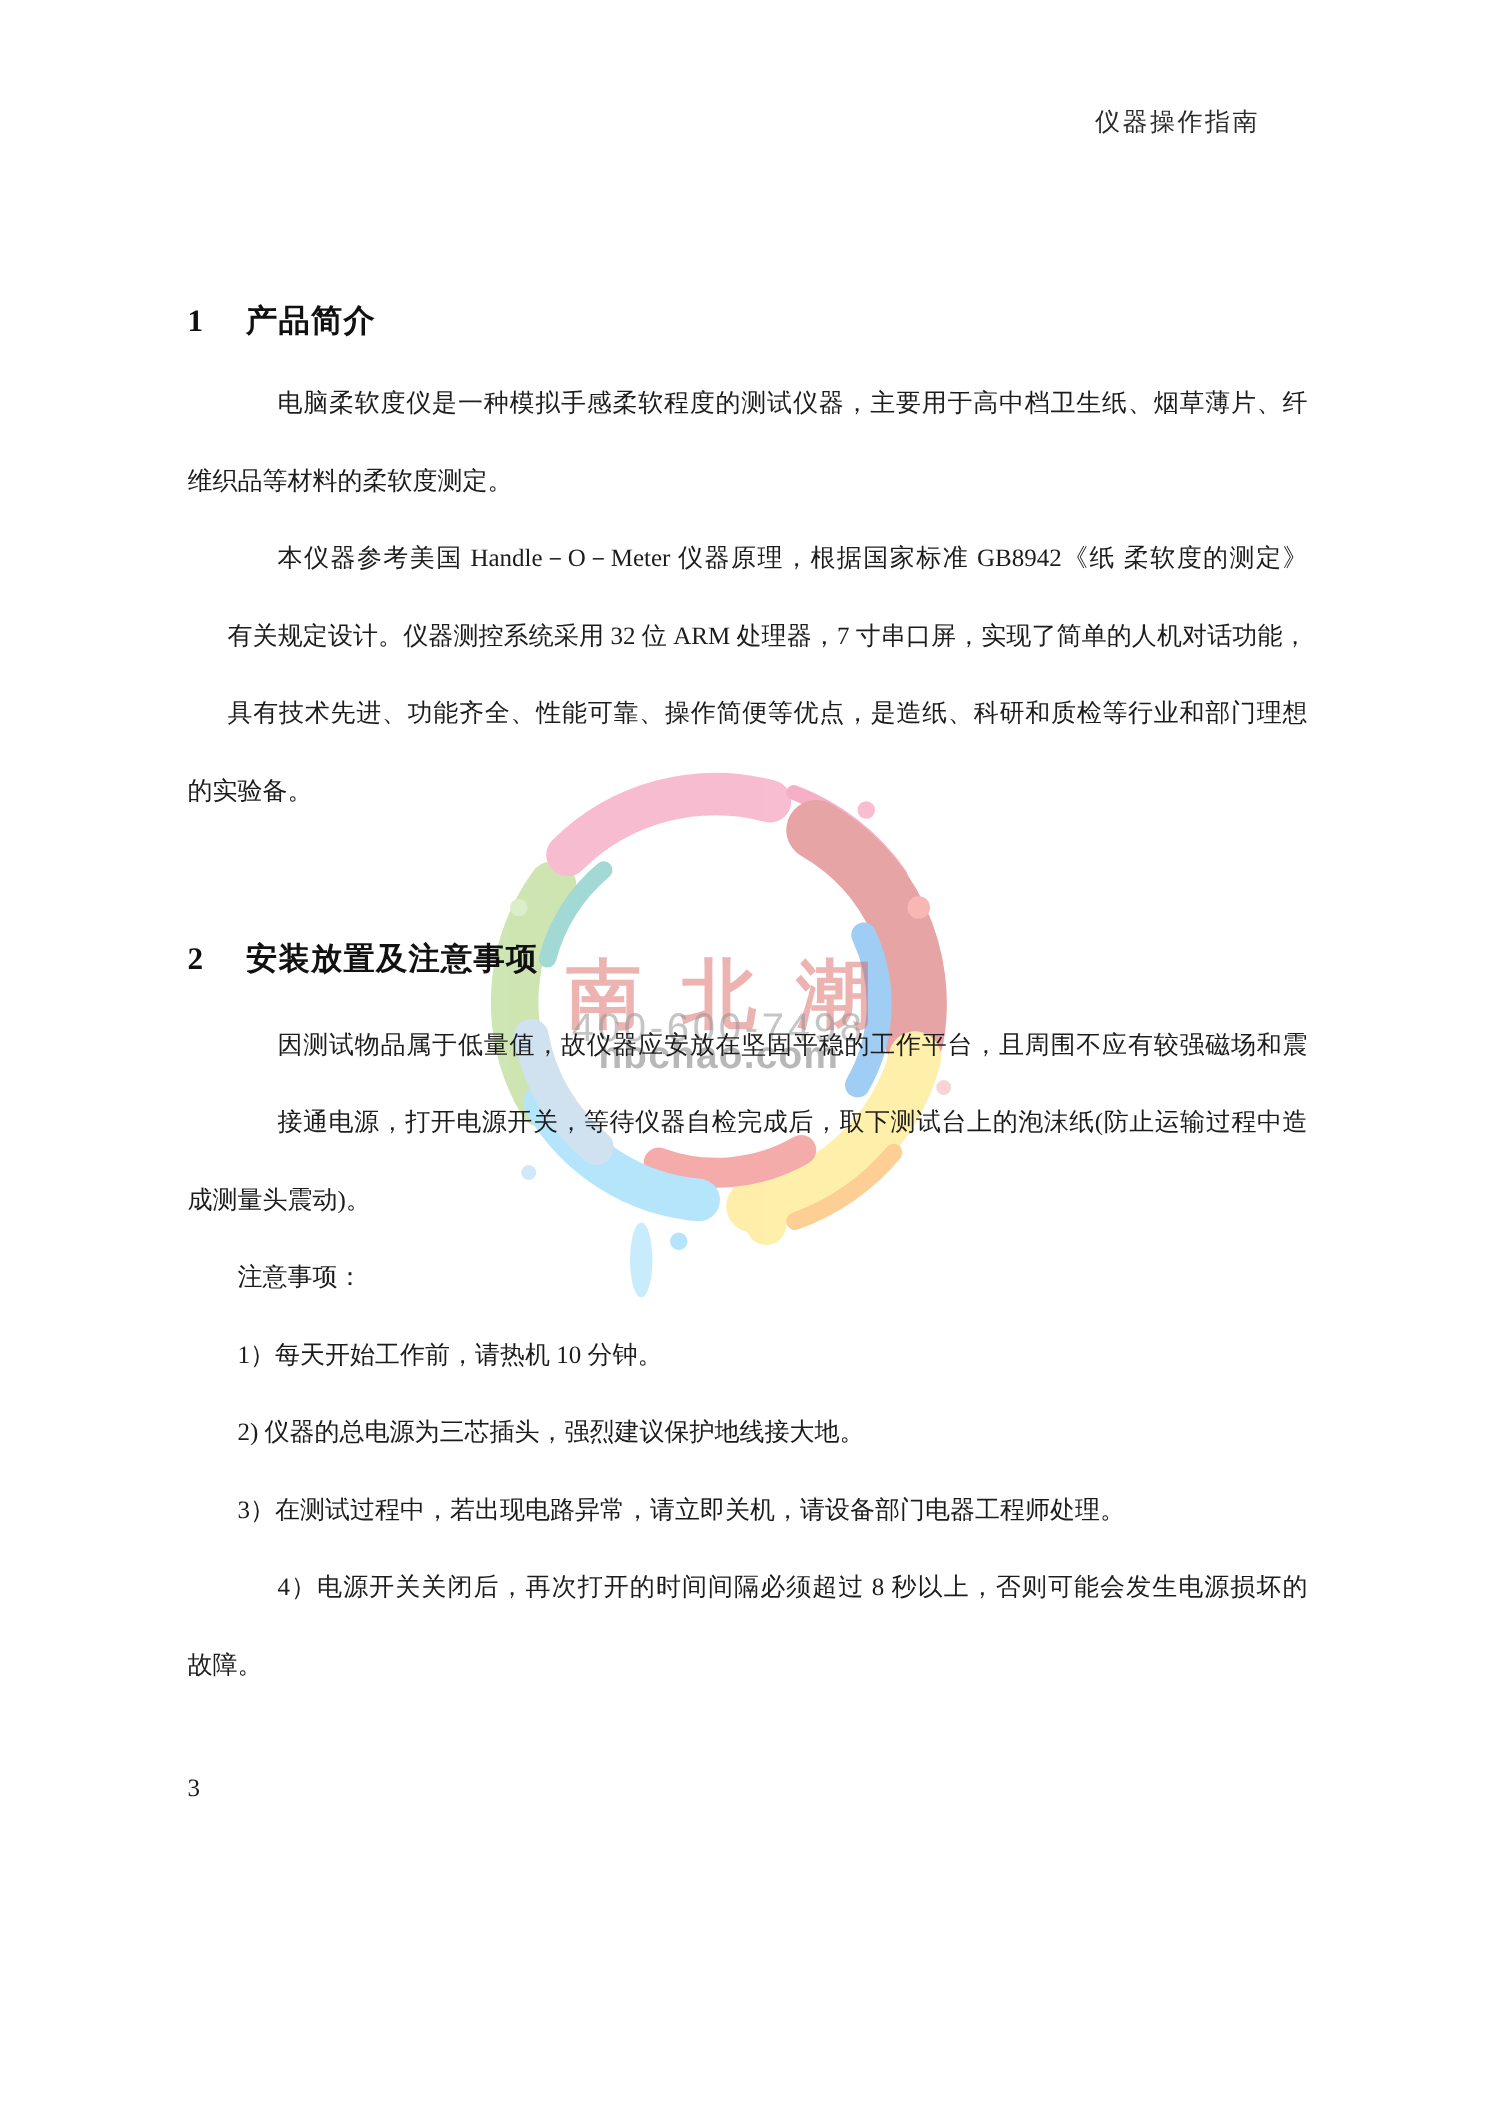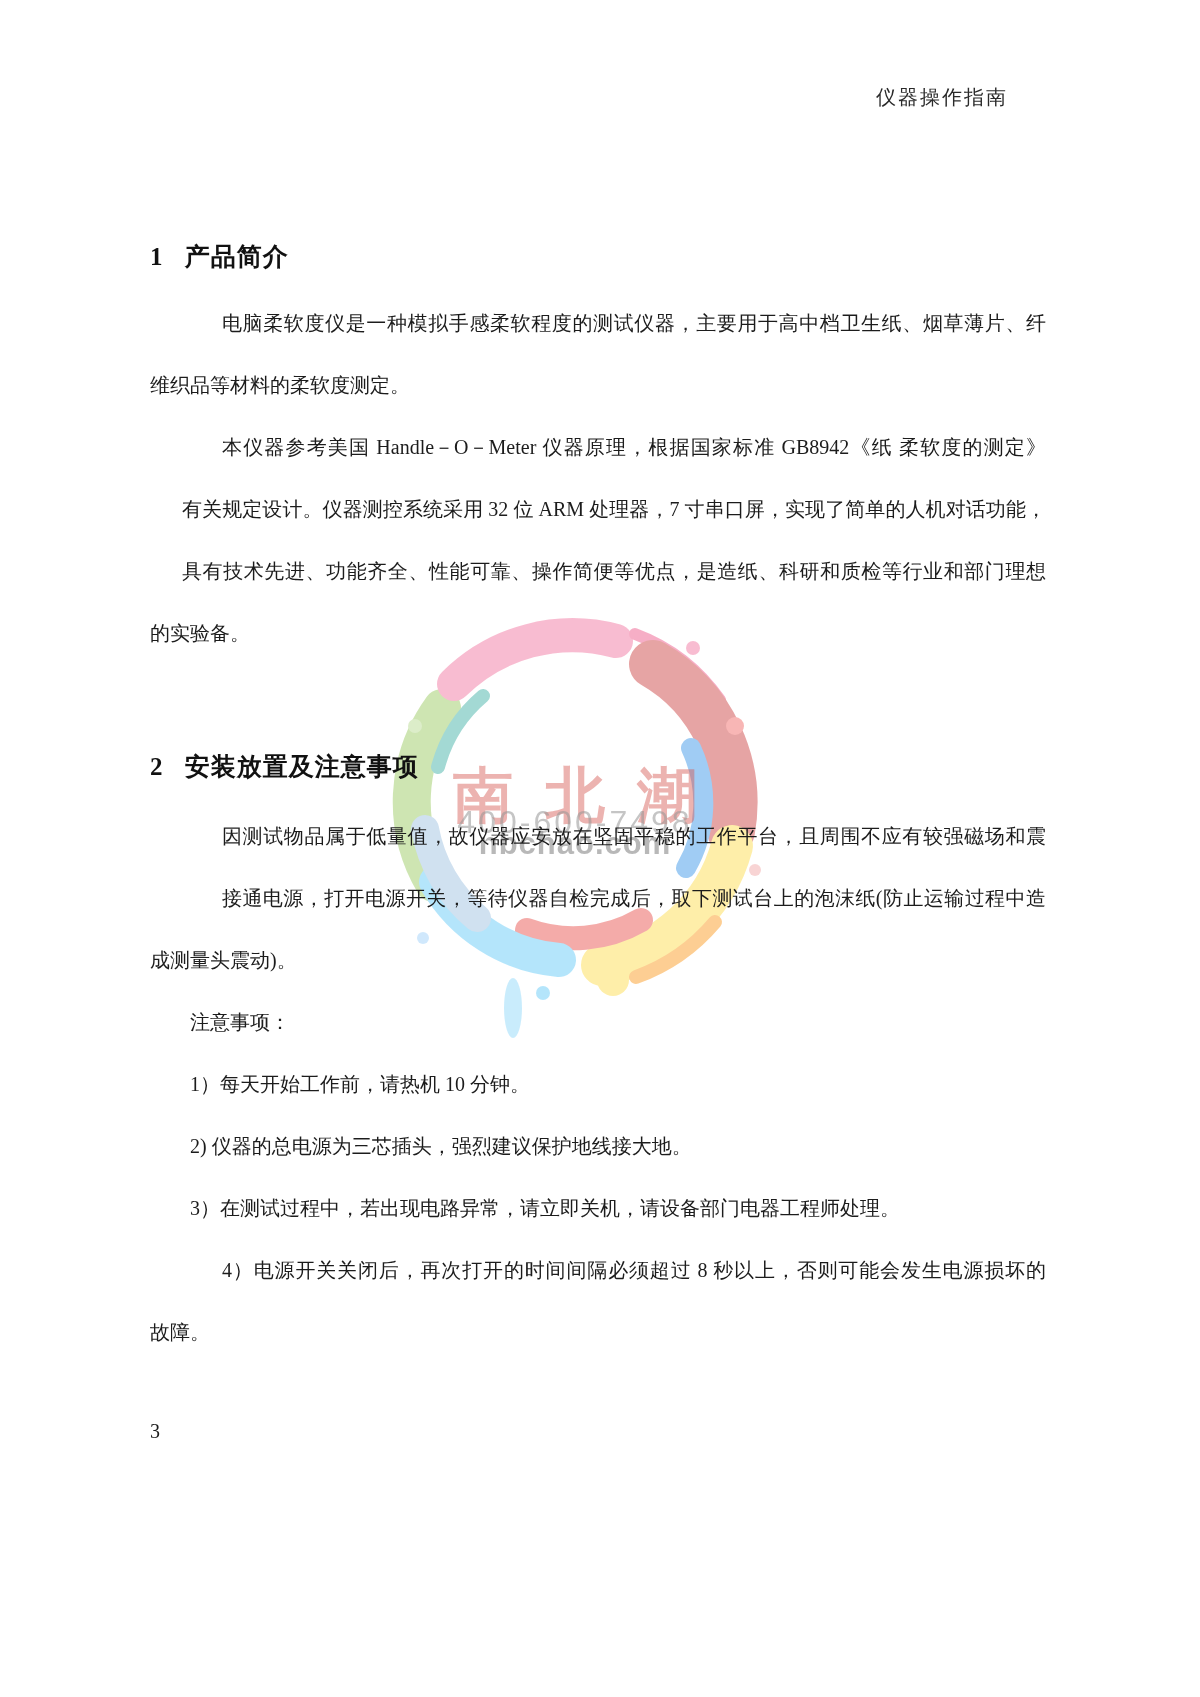--- a/index.html
+++ b/index.html
@@ -63,21 +63,21 @@
 
   
   .content-block { position: absolute; left: 150px; width: 896px; z-index: 2; }
 
   .heading {
     font-size: 25px;
     font-weight: bold;
     color: #111111;
   }
   .heading .hnum { display: inline-block; }
-  .heading .htitle { display: inline-block; margin-left: 16px; letter-spacing: 1px; }
+  .heading .htitle { display: inline-block; margin-left: 28px; letter-spacing: 1px; }
   .s1h { top: 240px; }
   .s2h { top: 750px; }
 
   .body-block .line {
     height: 62px;
     line-height: 62px;
     font-size: 20px;
     overflow: hidden;
     white-space: normal;
     color: #1c1c1c;

